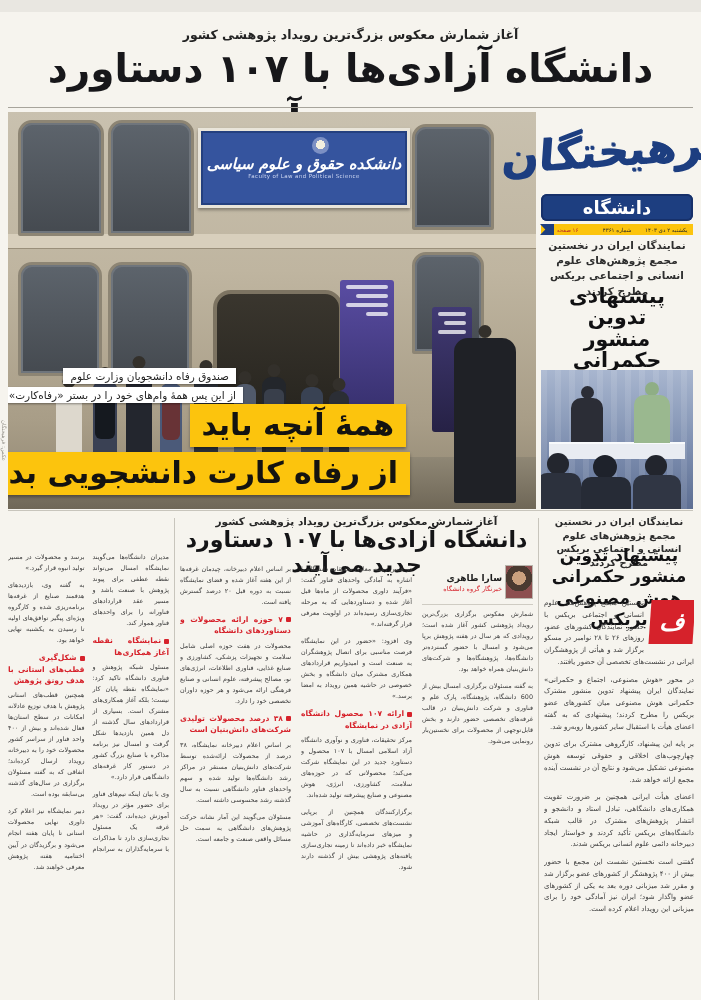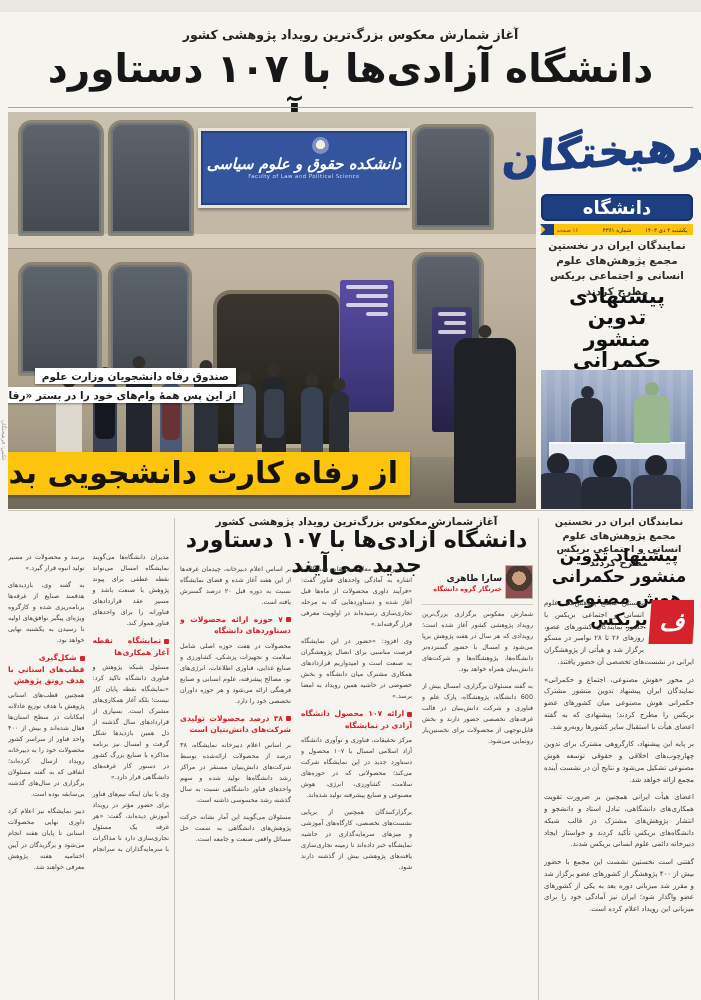--- a/index.html
+++ b/index.html
@@ -29,21 +29,21 @@
         background:radial-gradient(circle at 50% 45%,#f3efdf 0 35%,#7c90c4 36% 100%);}
   .sign .fa{margin-top:24px;font-size:15px;font-weight:900;font-style:italic;letter-spacing:1px;}
   .sign .en{font-size:5.5px;color:#cdd7f2;letter-spacing:.4px;direction:ltr;}
   .banner{position:absolute;border-radius:3px;}
   .banner .bl{height:4px;margin:5px 6px;background:rgba(255,255,255,.75);border-radius:2px;}
   .fig{position:absolute;border-radius:9px 9px 3px 3px;}
   .fig::before{content:'';position:absolute;top:-13px;left:50%;transform:translateX(-50%);
                width:13px;height:13px;border-radius:50%;background:#33302b;}
   .pack{position:absolute;top:12px;left:2px;right:2px;height:45%;border-radius:6px;opacity:.9;}
   .credit{position:absolute;left:1px;top:408px;writing-mode:vertical-rl;font-size:5.5px;color:#97948c;}
-  .wlabel{position:absolute;background:#fff;color:#1d1d1d;font-weight:bold;font-size:10.5px;
+  .wlabel{position:absolute;background:#fff;color:#1d1d1d;font-weight:normal;font-size:10.5px;
           padding:2px 7px;box-shadow:0 1px 2px rgba(0,0,0,.4);white-space:nowrap;}
   .ytag{position:absolute;background:#fcc40d;color:#141310;font-weight:900;font-size:30px;
         padding:3px 12px 5px;white-space:nowrap;letter-spacing:-.5px;box-shadow:0 2px 3px rgba(0,0,0,.35);}
   
   .mast{position:absolute;left:541px;top:96px;width:152px;}
   .logo{height:84px;display:flex;align-items:center;justify-content:center;
         font-size:43px;font-weight:900;color:#1d3e80;transform:skewX(-8deg) rotate(-4deg);
         text-shadow:1px 1px 0 #1d3e80;}
   .secbar{margin-top:2px;height:27px;background:#1d3e80;border-radius:6px;color:#fff;
           font-size:18px;font-weight:900;text-align:center;line-height:27px;letter-spacing:1px;
@@ -82,21 +82,21 @@
   .mid-headline{position:absolute;left:178px;top:515px;width:357px;text-align:center;
                 font-size:22px;font-weight:900;color:#141416;letter-spacing:-.5px;}
   .midcols{position:absolute;left:180px;top:552px;width:353px;height:440px;display:flex;
            gap:10px;overflow:hidden;}
   .midcols .col{flex:1;overflow:hidden;}
   .byline{position:relative;height:40px;margin-bottom:4px;border-bottom:1px solid #cfccc3;}
   .byline .pic{position:absolute;right:0;top:1px;width:26px;height:32px;
                background:radial-gradient(circle at 50% 38%,#caa17e 0 28%,#4a3a30 29% 55%,#8d4f4f 56% 100%);
                border:1px solid #b9b6ad;}
   .byline .nm{position:absolute;right:31px;top:7px;font-size:9px;font-weight:900;color:#1c1c1c;}
-  .byline .rl{position:absolute;right:31px;top:20px;font-size:6.5px;font-weight:bold;color:#d6222b;}
+  .byline .rl{position:absolute;right:31px;top:20px;font-size:6.5px;font-weight:normal;color:#d6222b;}
   .rt-kicker{position:absolute;left:544px;top:503px;width:150px;text-align:center;
              font-size:9.8px;line-height:1.4;font-weight:bold;color:#2c2c2c;}
   .rt-headline{position:absolute;left:544px;top:533px;width:150px;text-align:center;
                font-size:17px;line-height:1.25;font-weight:700;color:#121214;}
   .rt-body{position:absolute;left:544px;top:586px;width:150px;height:404px;overflow:hidden;
            font-size:7px;line-height:1.68;color:#3a3a3a;text-align:justify;}
   .rt-logo{float:right;width:44px;height:44px;background:#d6222b;margin:2px 0 4px 6px;
            display:flex;align-items:center;justify-content:center;color:#fff;font-size:24px;
            font-weight:900;font-style:italic;transform:skewX(-4deg);}
 </style>
@@ -151,20 +151,21 @@
     <div class="fig" style="left:226px;bottom:30px;width:22px;height:95px;background:#515a6b"></div>
     <div class="fig" style="left:254px;bottom:24px;width:24px;height:108px;background:#23262b">
         <div class="pack" style="background:#3c434f"></div>
       </div>
     <div class="fig" style="left:293px;bottom:30px;width:22px;height:92px;background:#394253"></div>
     <div class="fig" style="left:321px;bottom:34px;width:20px;height:84px;background:#2b2e35"></div>
     <div class="fig" style="left:446px;bottom:6px;width:62px;height:165px;background:#1f2126;border-radius:14px 14px 2px 2px"></div>
 
     <div class="wlabel" style="top:256px;right:300px">صندوق رفاه دانشجویان وزارت علوم</div>
     <div class="wlabel" style="top:275px;right:293px">از این پس همهٔ وام‌های خود را در بستر «رفاه‌کارت» ارائه می‌کند</div>
+    <div class="ytag" style="top:292px;right:130px">همهٔ آنچه باید</div>
     <div class="ytag" style="top:340px;right:126px">از رفاه کارت دانشجویی بدانید</div>
   </div>
   <div class="credit">عکس: فرهیختگان</div>
 
   <div class="mast">
     <div class="logo">فرهیختگان</div>
     <div class="secbar">دانشگاه</div>
     <div class="datestrip">
       <span class="seg">یکشنبه ۲ دی ۱۴۰۳</span>
       <span class="seg">شماره ۴۳۶۱</span>

